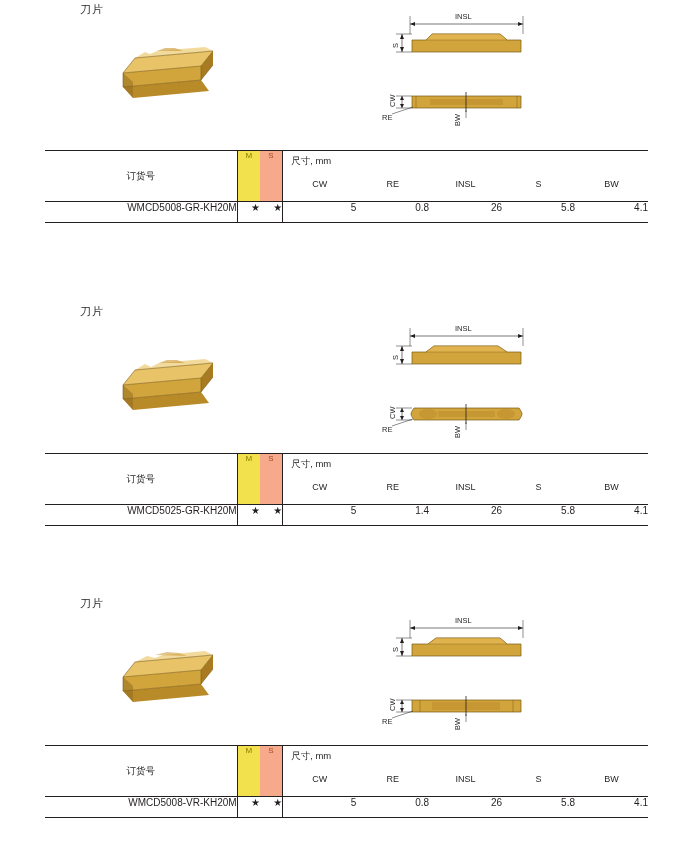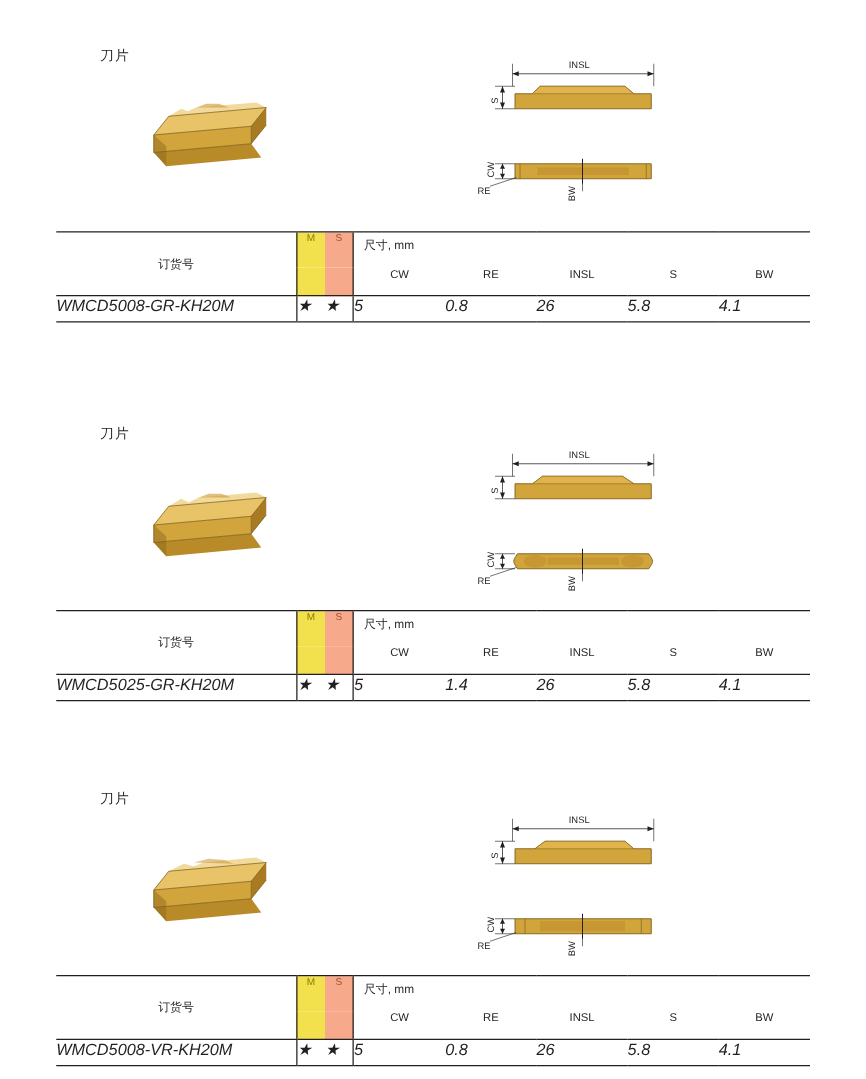--- a/index.html
+++ b/index.html
@@ -11,21 +11,20 @@
     width: 693px;
     height: 863px;
     font-family: "Liberation Sans", sans-serif;
     color: #231f20;
     position: relative;
     overflow: hidden;
   }
   .block {
     position: relative;
     width: 693px;
-    margin-top: 35px;
   }
   .block-title {
     position: absolute;
     font-size: 11px;
     color: #231f20;
     letter-spacing: 1px;
   }
   .figures {
     position: relative;
     height: 140px;
@@ -96,21 +95,21 @@
     font-size: 9.5px;
   }
   .dim-col {
     width: 56px;
     text-align: center;
     font-size: 9px;
   }
   .vline-l { border-left: 1px solid #231f20; }
 
   .sub-row td { height: 22px; font-size: 9px; text-align: center; }
-  .val-row td { height: 20px; font-size: 13px; text-align: left; font-style: italic; }
+  .val-row td { height: 20px; font-size: 10px; text-align: right; }
   .val-order { font-size: 9px; text-align: center; }
   .star { font-size: 7px; }
   svg { display: block; }
   .lbl {
     font-size: 7.5px;
     fill: #231f20;
     font-family: "Liberation Sans", sans-serif;
   }
 </style>
 </head>

